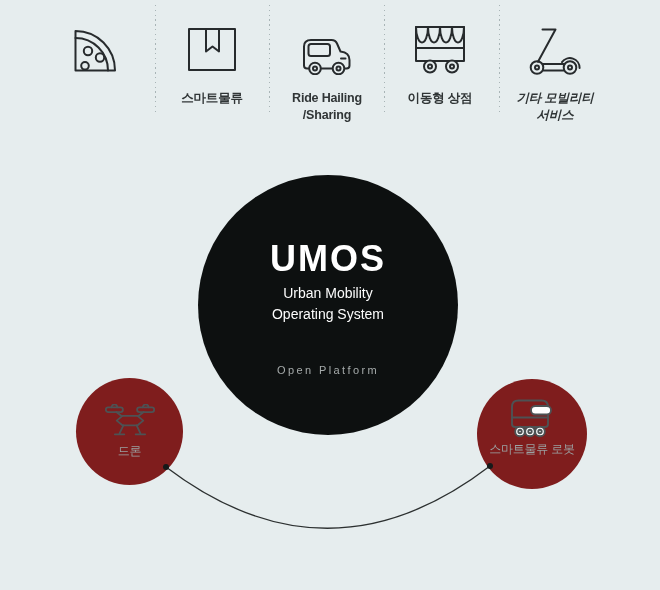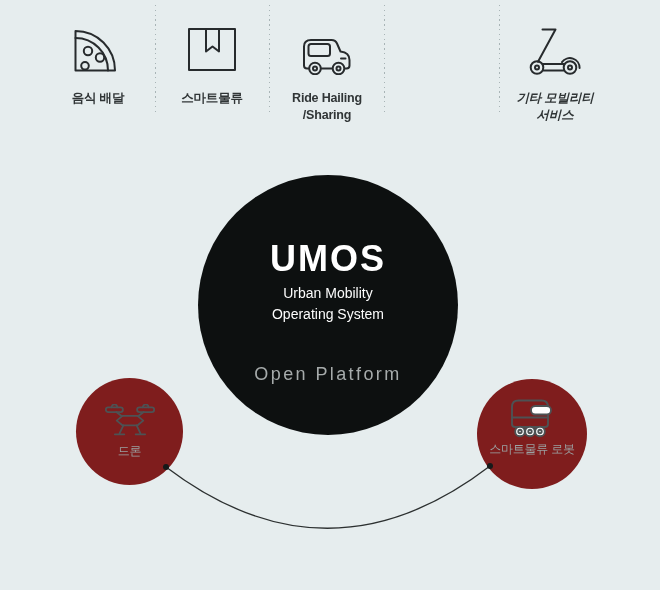--- a/index.html
+++ b/index.html
@@ -28,21 +28,21 @@
   .fb{fill:#e6edee;}   
   .fw{fill:#ffffff;}   
   
   .hub{position:absolute; left:198px; top:175px; width:260px; height:260px;
        border-radius:50%; background:#0d1010; z-index:1;}
   .hub-title{position:absolute; top:63px; width:100%; text-align:center;
        color:#ffffff; font-size:36px; font-weight:bold; letter-spacing:2px;}
   .hub-sub{position:absolute; top:108px; width:100%; text-align:center;
        color:#fdfdfd; font-size:14px; line-height:20.5px; font-weight:500;}
   .hub-tag{position:absolute; top:189px; width:100%; text-align:center;
-       color:#a6abab; font-size:18px; letter-spacing:2.4px;}
+       color:#a6abab; font-size:11px; letter-spacing:2.4px;}
   
   .sat{position:absolute; background:#7f1d1d; border-radius:50%;
        display:flex; flex-direction:column; align-items:center; justify-content:flex-start;}
   .sat-label{font-size:12px; color:#9ba1a2; letter-spacing:-0.2px;}
   .sat-drone{left:76px;  top:378px; width:107px; height:107px; z-index:1;}
   .sat-drone .sat-icon{margin-top:26px;} .sat-drone .sat-label{margin-top:3px;}
   .sat-robot{left:477px; top:379px; width:110px; height:110px; z-index:1;}
   .sat-robot .sat-icon{margin-top:20px;} .sat-robot .sat-label{margin-top:2px;}
   .sat-car{left:273px; top:478px; width:100px; height:100px; z-index:3;}
   .sat-car .sat-icon{margin-top:20px;} .sat-car .sat-label{margin-top:4px;}
@@ -60,23 +60,20 @@
 
   <div class="service s1">
     <div class="icon-slot">
       <svg class="lift3" width="50" height="46" viewBox="0 0 50 46">
         <path class="ic" d="M2.5,5 A39.5,39.5 0 0 1 42,44.5 L2.5,44.5 Z"></path>
         <path class="ic" d="M2.5,12 A32.5,32.5 0 0 1 35,44.5"></path>
         <circle class="ic" cx="15" cy="25" r="4.2"></circle>
         <circle class="ic" cx="27" cy="31.5" r="4.2"></circle>
         <circle class="ic" cx="12" cy="39.8" r="3.8"></circle>
       </svg>
-    </div>
-    <div class="service-label">
-      <div>음식 배달</div>
     </div>
   </div>
 
   <div class="service s2">
     <div class="icon-slot">
       <svg class="lift3" width="50" height="45" viewBox="0 0 50 45">
         <path class="ic" d="M2,2 H48 V43 H2 Z"></path>
         <path class="ic" d="M19,2 V24.5 L25.5,19.5 L32,24.5 V2"></path>
       </svg>
     </div>
@@ -96,20 +93,36 @@
         <circle class="ic fb" cx="38.5" cy="39.5" r="5.8"></circle>
           <circle class="ic" cx="38.5" cy="39.5" r="2"></circle>
       </svg>
     </div>
     <div class="service-label">
       <div>Ride Hailing</div>
       <div>/Sharing</div>
     </div>
   </div>
 
+  <div class="service s4">
+    <div class="icon-slot">
+      <svg width="52" height="50" viewBox="0 0 52 50">
+        <path class="ic" d="M2,2 H50 V36 H2 Z"></path>
+        <path class="ic" d="M2,2 A6,15.5 0 0 0 14,2 A6,15.5 0 0 0 26,2 A6,15.5 0 0 0 38,2 A6,15.5 0 0 0 50,2"></path>
+        <path class="ic" d="M2,23 H50"></path>
+        <circle class="ic fb" cx="16" cy="41.5" r="6"></circle>
+          <circle class="ic" cx="16" cy="41.5" r="2"></circle>
+        <circle class="ic fb" cx="38" cy="41.5" r="6"></circle>
+          <circle class="ic" cx="38" cy="41.5" r="2"></circle>
+      </svg>
+    </div>
+    <div class="service-label">
+      <div>이동형 상점</div>
+    </div>
+  </div>
 
   <div class="service s5">
     <div class="icon-slot">
       <svg width="58" height="48" viewBox="0 0 58 48">
         <rect class="ic fb" x="13" y="37" width="28.5" height="6.5" rx="2.5"></rect>
         <circle class="ic fb" cx="11" cy="40.5" r="6.3"></circle>
           <circle class="ic" cx="11" cy="40.5" r="2"></circle>
         <circle class="ic fb" cx="44" cy="40.5" r="6.3"></circle>
           <circle class="ic" cx="44" cy="40.5" r="2"></circle>
         <path class="ic" d="M36,35.2 A9.7,9.7 0 0 1 53.6,41"></path>

